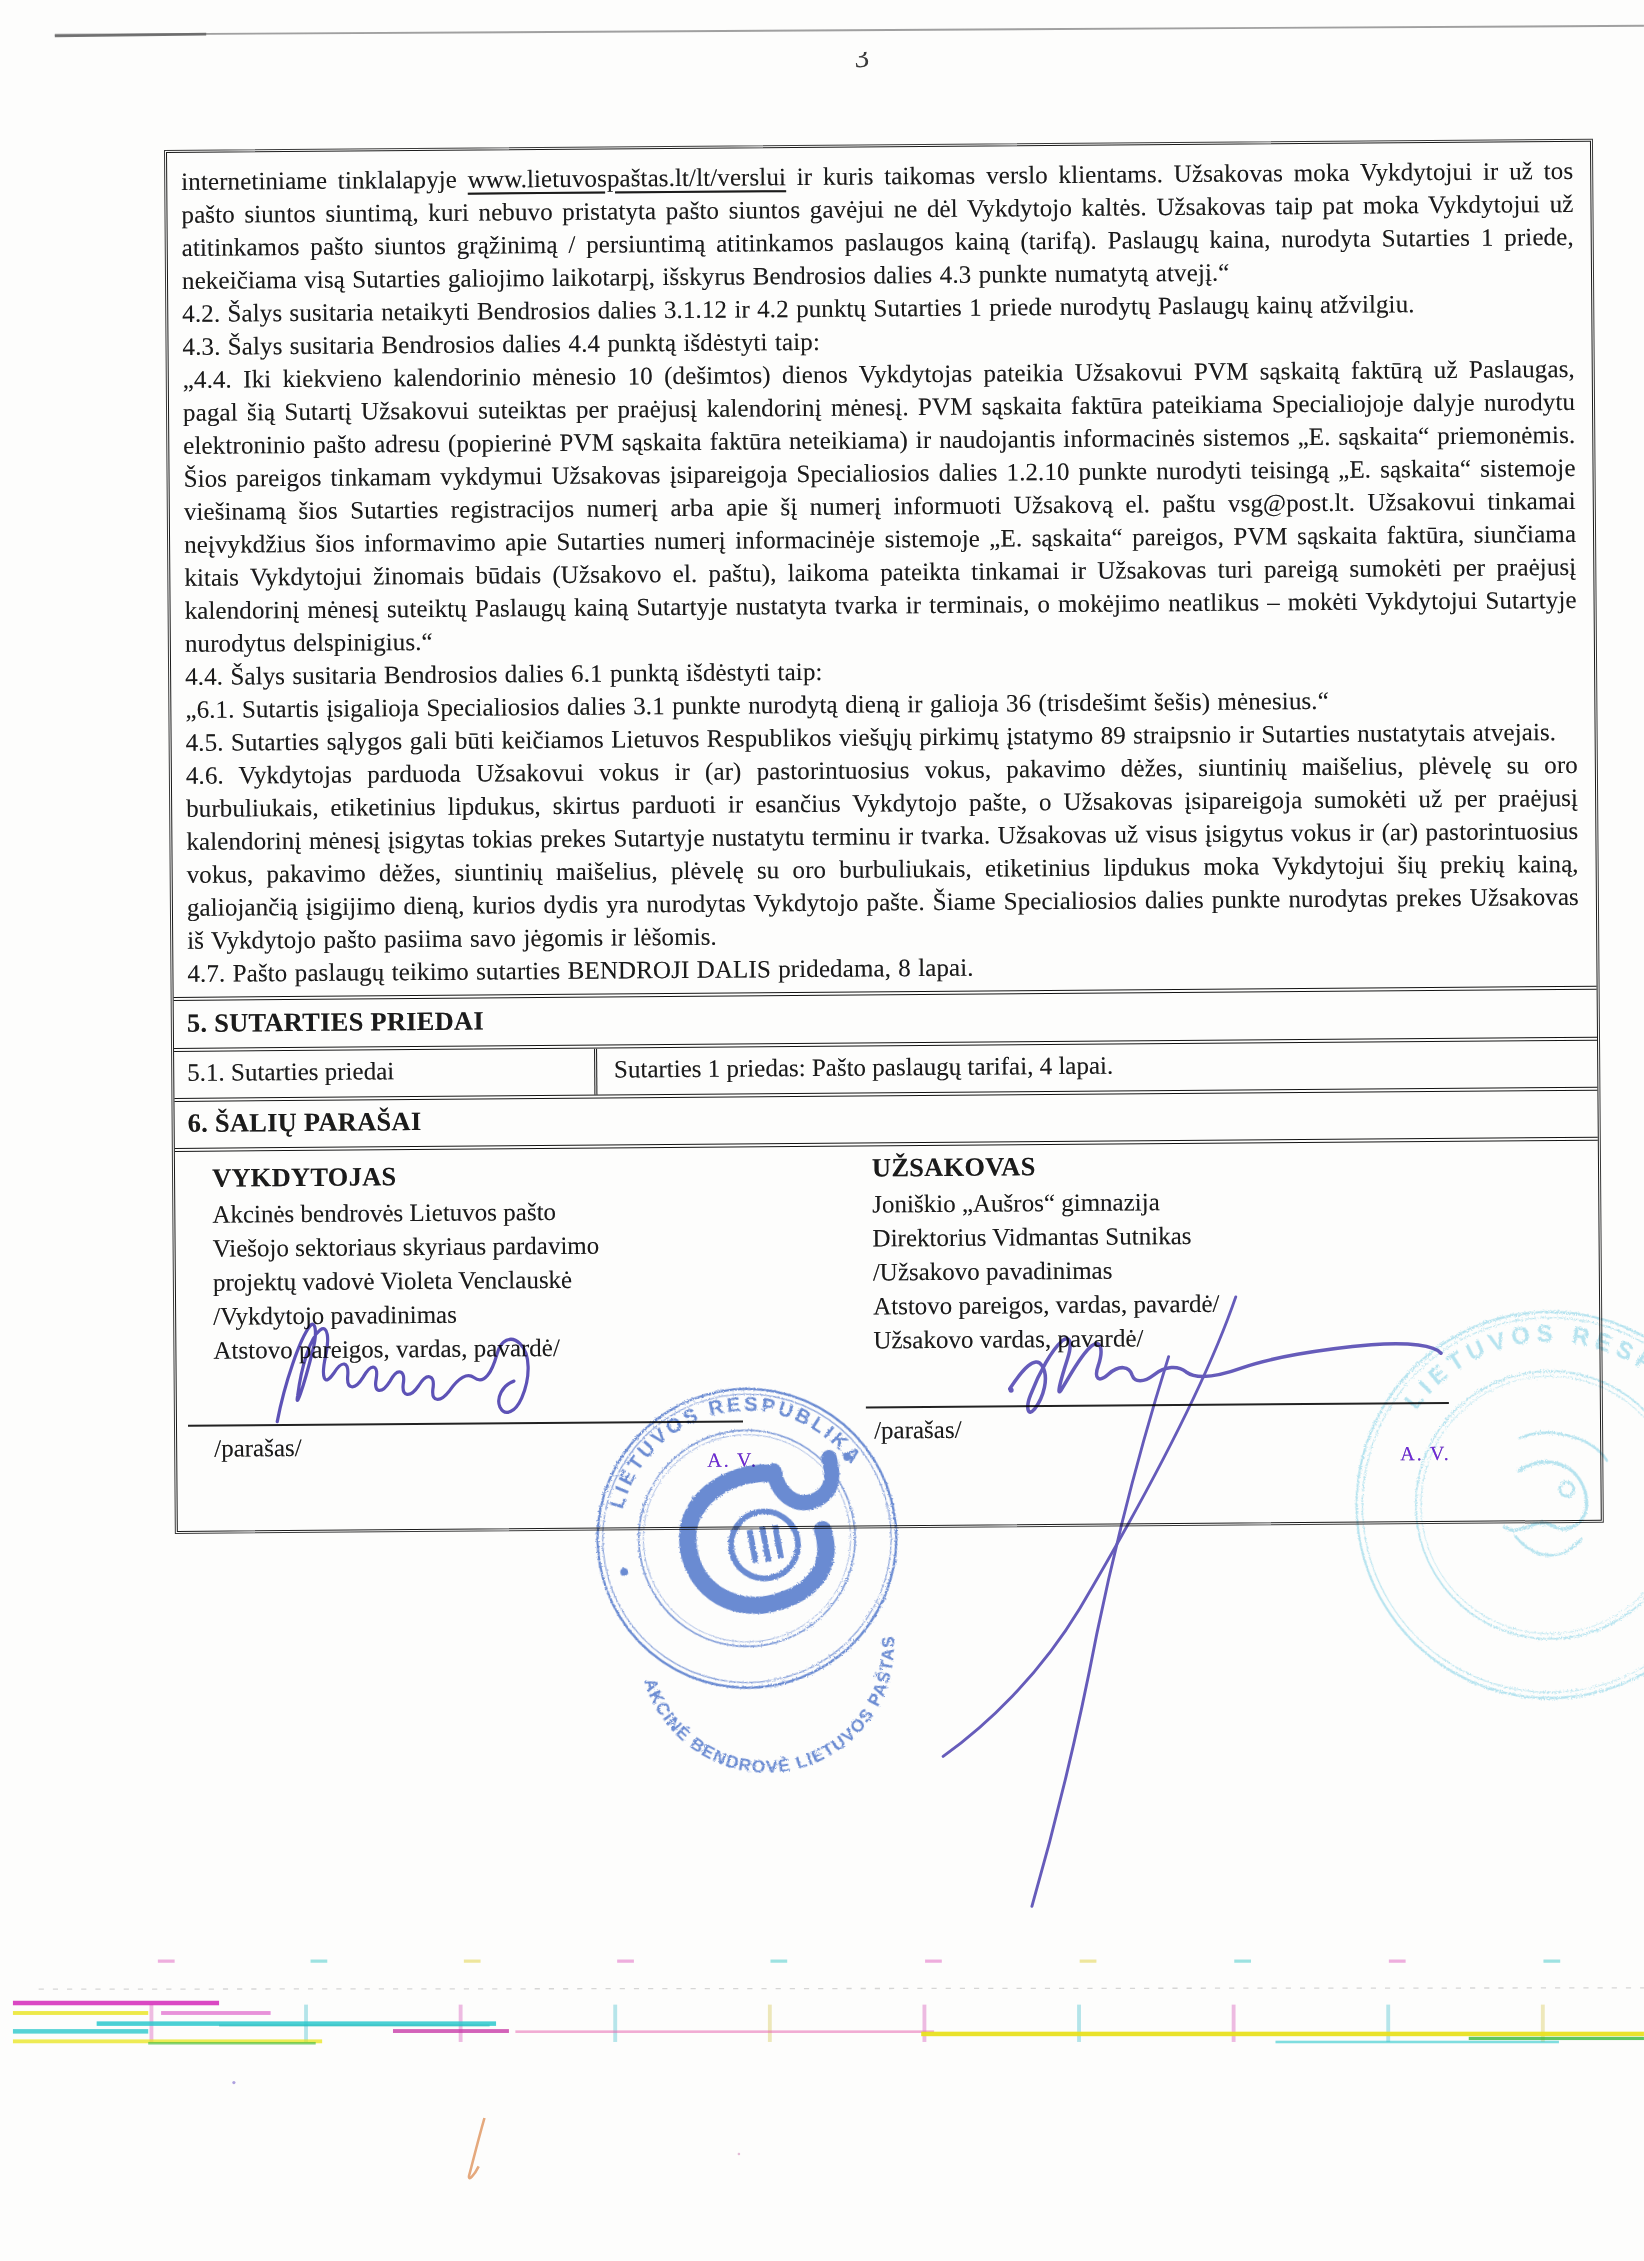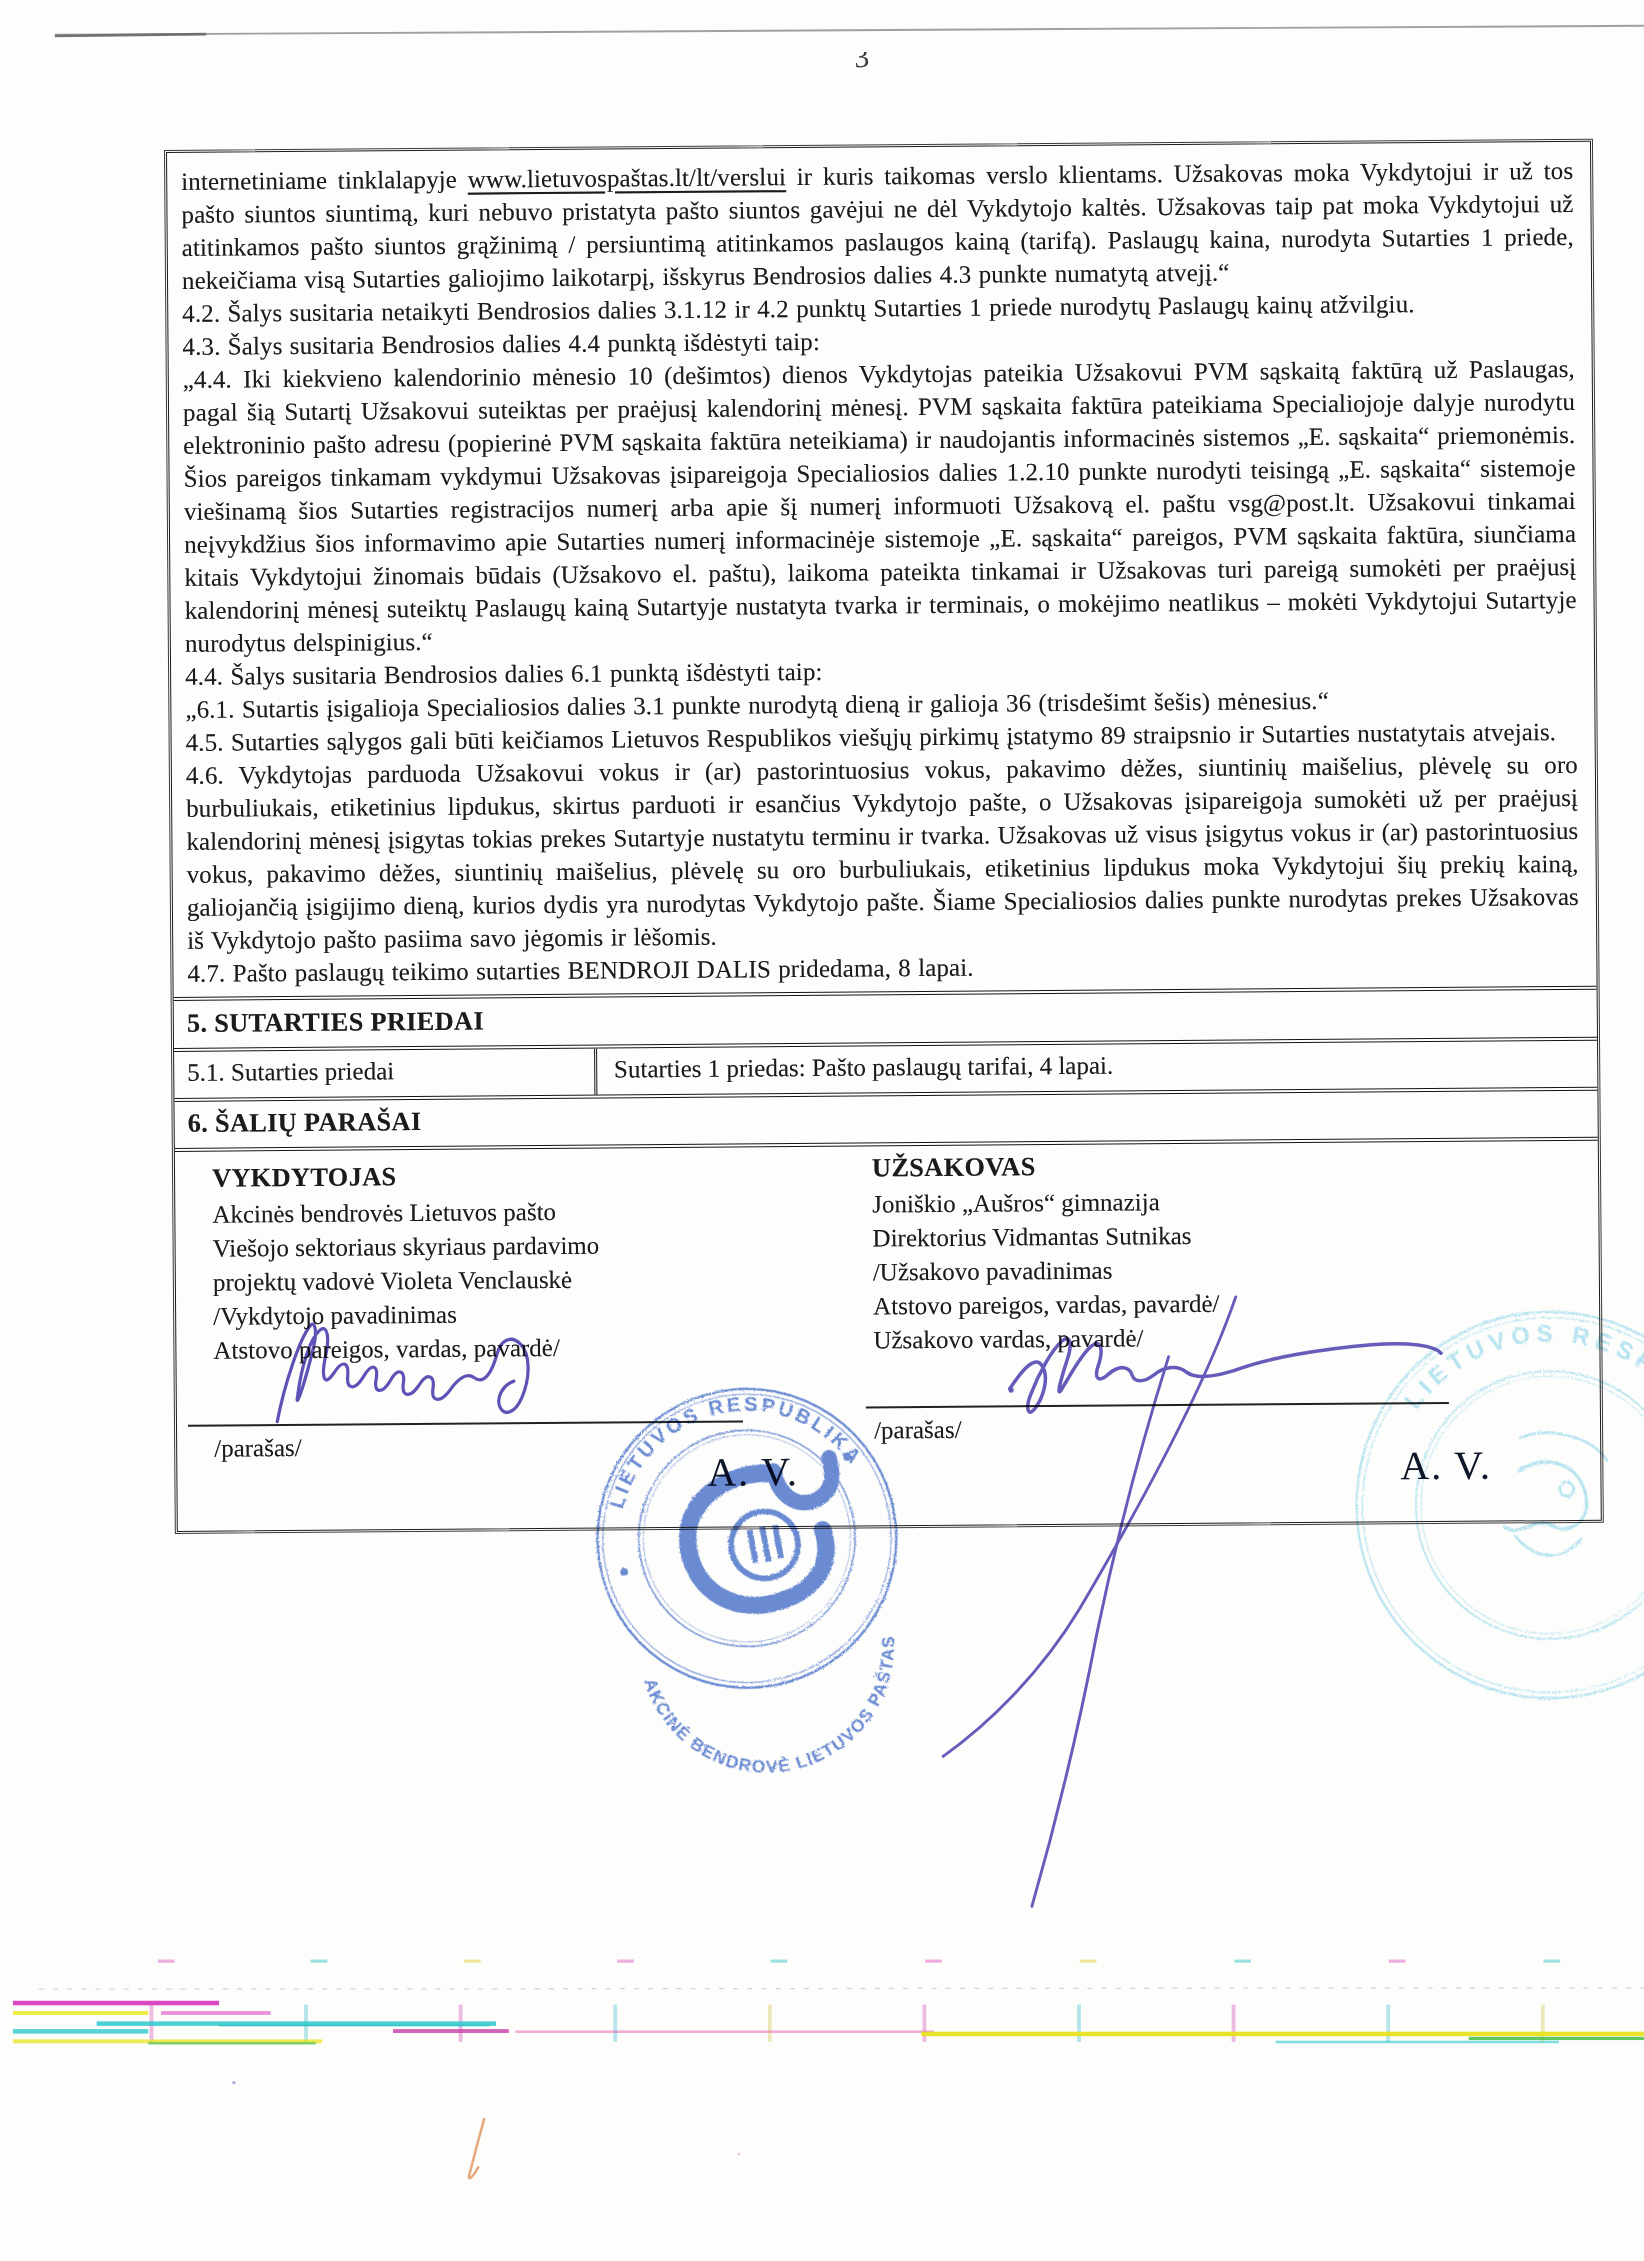--- a/index.html
+++ b/index.html
@@ -46,21 +46,21 @@
   .sig-col.left  { left:37px;  top:9px; width:644px; }
   .sig-col.right { left:697px; top:3.9px; width:696px; }
   .sig-role { font-size:26.4px; font-weight:bold; letter-spacing:0.3px; margin-bottom:2.6px; }
   .sig-space-l { height:57px; }
   .sig-space-r { height:49px; }
   .sig-line { border-top:2.6px solid #222; }
   .sig-line.l { width:555px; margin-left:-26px; }
   .sig-line.r { width:583px; margin-left:-7.7px; }
   .parasas { margin-top:5.2px; }
   .av {
-    position:absolute; font-size:40px; letter-spacing:1.9px; color:#0f172a;
+    position:absolute; font-size:20px; letter-spacing:1.9px; color:#6d28d9;
     text-shadow:0 0 0.6px rgba(20,20,20,.4);
   }
   .av.left  { left:530px;  top:301px; }
   .av.right { left:1223px; top:300px; }
   .ink-overlay {
     position:absolute; left:-2.6px; top:0; width:1421px; height:850px;
     overflow:visible; pointer-events:none; mix-blend-mode:multiply;
   }
   .artifacts {
     position:absolute; left:0; top:0; width:1644px; height:2261px;

